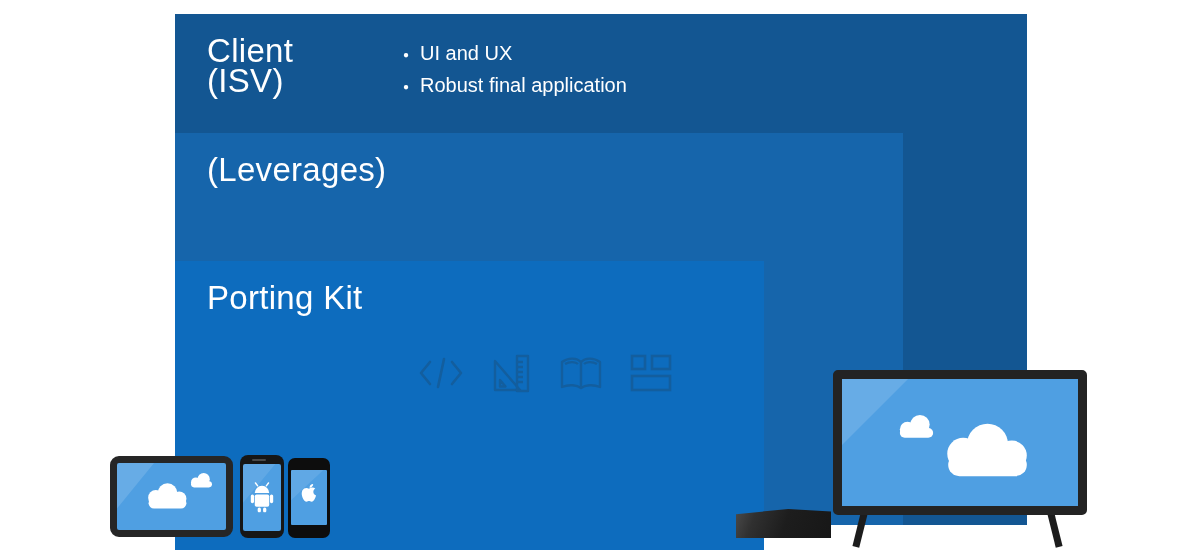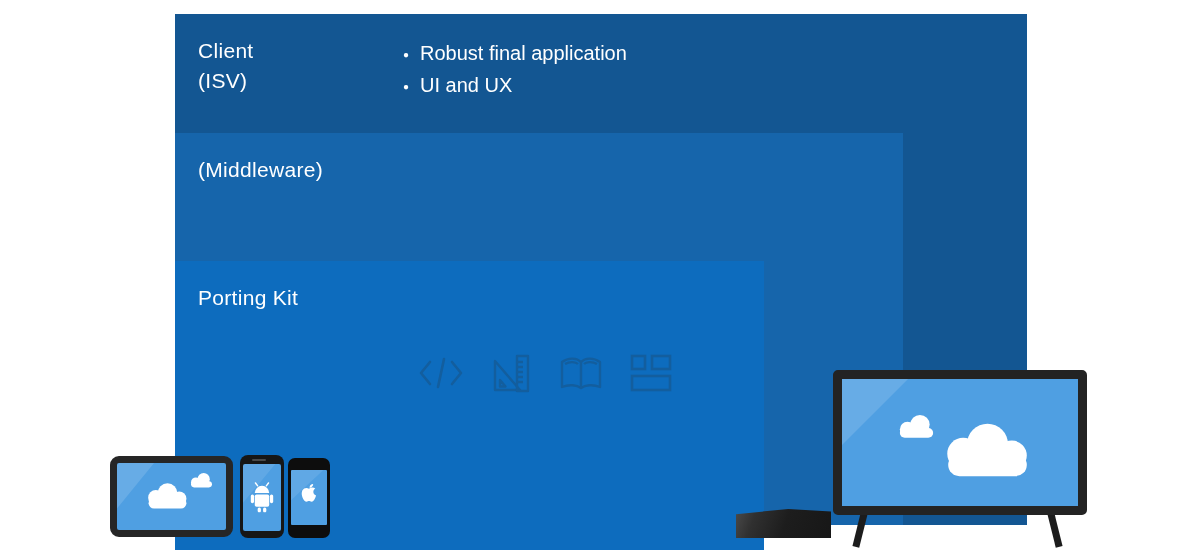--- a/index.html
+++ b/index.html
@@ -6,21 +6,21 @@
   .stage{
     position:relative;width:1200px;height:550px;overflow:hidden;
     background:var(--page-bg,#fff);
     font-family:"Liberation Sans",sans-serif;
   }
   
   .layer{position:absolute;color:var(--text,#fff);}
   .layer-client{left:175px;top:14px;width:852px;height:511px;background:var(--layer-client);z-index:1;}
   .layer-sdk{left:175px;top:133px;width:728px;height:392px;background:var(--layer-sdk);z-index:2;}
   .layer-porting{left:175px;top:261px;width:589px;height:304px;background:var(--layer-porting);z-index:3;}
-  .layer-heading{position:absolute;left:23px;top:22px;font-size:21px;font-weight:300;line-height:30px;letter-spacing:.3px;}
+  .layer-heading{position:absolute;left:32px;top:22px;font-size:33px;font-weight:300;line-height:30px;letter-spacing:.3px;}
   .layer-bullets{position:absolute;left:228px;top:25px;margin:0;padding:0;list-style:none;font-size:20px;font-weight:300;line-height:28px;}
   .layer-bullets li{display:flex;align-items:baseline;}
   .layer-bullets li::before{content:"\25CF";font-size:10px;margin-right:11px;position:relative;top:-2px;}
   
   .tool-icons{position:absolute;left:242px;top:92px;display:flex;gap:24px;align-items:center;color:var(--icon-stroke);}
   .tool-icons svg{display:block;}
   
   .device{position:absolute;box-sizing:border-box;}
   .screen{position:absolute;overflow:hidden;background:var(--screen-blue);}
   .gloss{position:absolute;inset:0;background:rgba(255,255,255,.14);}
@@ -58,31 +58,31 @@
 
 <div class="stage">
 
   <div class="layer layer-client">
     <div class="layer-heading">
       <div>Client</div>
       <div>(ISV)</div>
     </div>
     <ul class="layer-bullets">
       <li>
+          <span>UI and UX</span>
+        </li>
+      <li>
           <span>Robust final application</span>
         </li>
-      <li>
-          <span>UI and UX</span>
-        </li>
     </ul>
   </div>
 
   <div class="layer layer-sdk">
     <div class="layer-heading">
-      <div>(Middleware)</div>
+      <div>(Leverages)</div>
     </div>
     <ul class="layer-bullets">
     </ul>
   </div>
 
   <div class="layer layer-porting">
     <div class="layer-heading">
       <div>Porting Kit</div>
     </div>
     <ul class="layer-bullets">

